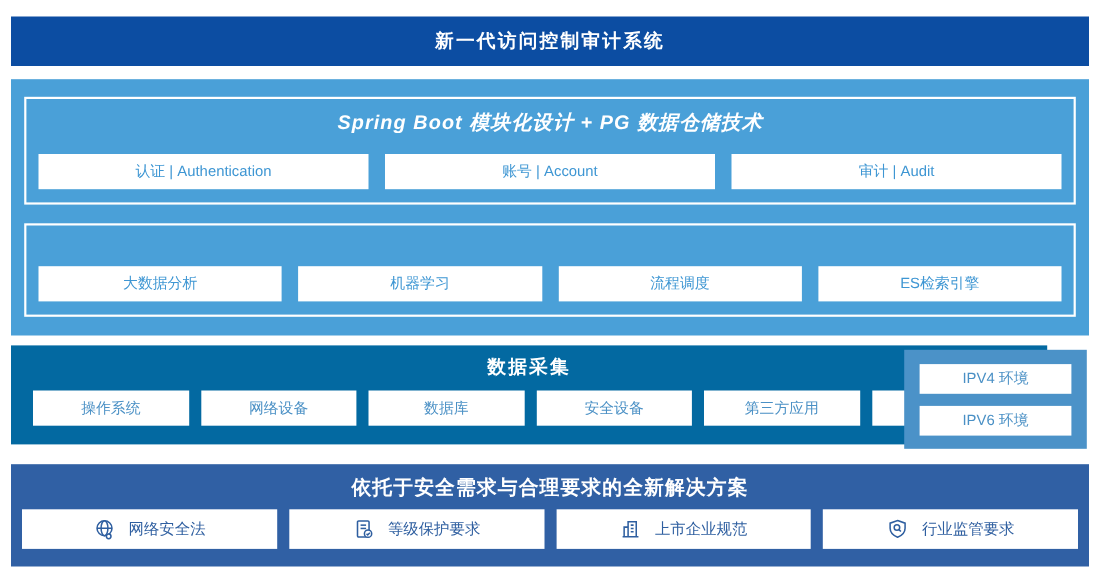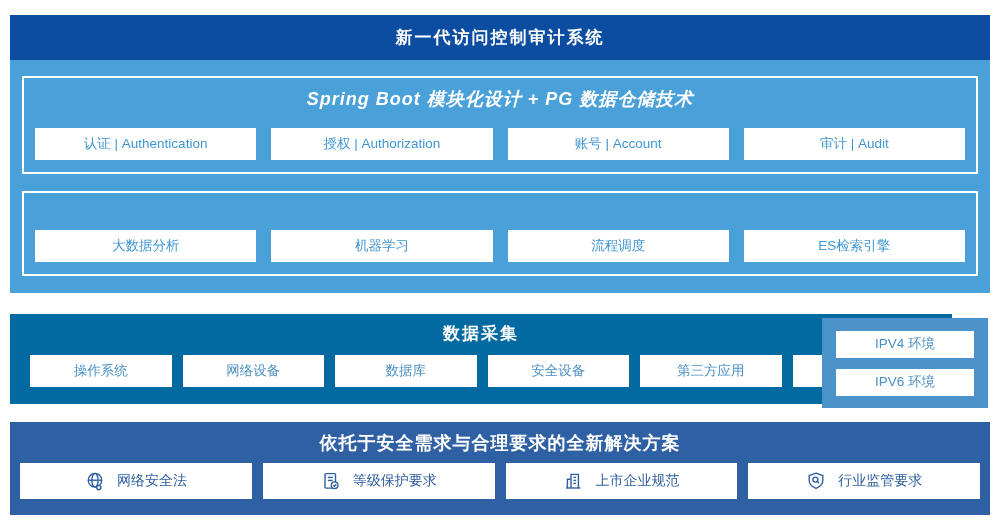--- a/index.html
+++ b/index.html
@@ -13,21 +13,21 @@
     left: 10px; top: 15px; width: 980px; height: 45px;
     background: #0C4DA2;
     display: flex; align-items: center; justify-content: center;
   }
   .header-bar .title {
     color: #ffffff; font-size: 17px; font-weight: bold; letter-spacing: 2px;
   }
 
   
   .platform-panel {
-    left: 10px; top: 60px; width: 980px; height: 233px;
+    left: 10px; top: 72px; width: 980px; height: 233px;
     background: #4AA0D8;
   }
   .inner-box {
     position: absolute; left: 12px; width: 956px;
     border: 2px solid #ffffff;
   }
   .inner-box.springboot { top: 16px; height: 98px; }
   .inner-box.analysis   { top: 131px; height: 85px; }
 
   .inner-title {
@@ -100,21 +100,20 @@
 <div class="abs header-bar">
   <div class="title">新一代访问控制审计系统</div>
 </div>
 
 <div class="abs platform-panel">
 
   <div class="inner-box springboot">
     <div class="inner-title">Spring Boot 模块化设计 + PG 数据仓储技术</div>
     <div class="module-row">
       <div class="module-box">认证 | Authentication</div>
-      <div class="module-box">授权 | Authorization</div>
       <div class="module-box">账号 | Account</div>
       <div class="module-box">审计 | Audit</div>
     </div>
   </div>
 
   <div class="inner-box analysis">
     <div class="module-row">
       <div class="module-box">大数据分析</div>
       <div class="module-box">机器学习</div>
       <div class="module-box">流程调度</div>

